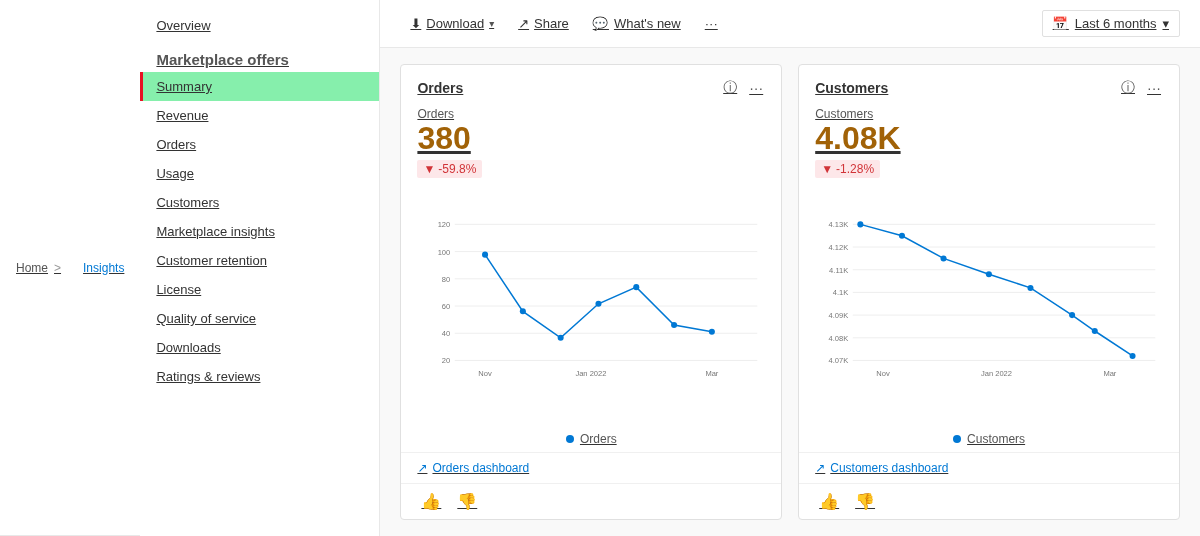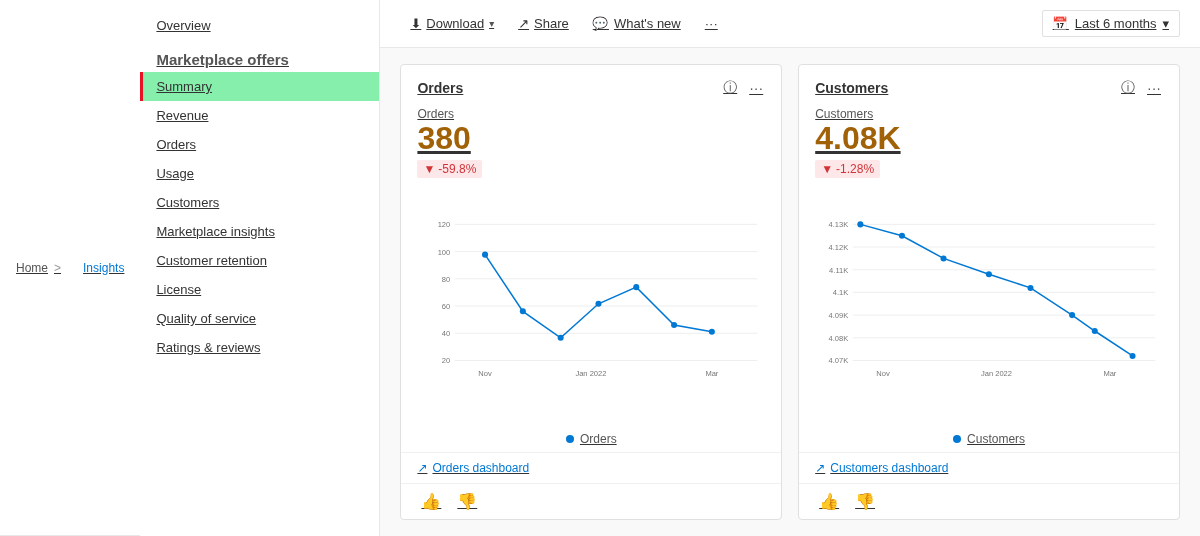--- a/index.html
+++ b/index.html
@@ -80,20 +80,21 @@
 
       <div class="sidebar-item active">Summary</div>
       <div class="sidebar-item">Revenue</div>
       <div class="sidebar-item">Orders</div>
       <div class="sidebar-item">Usage</div>
       <div class="sidebar-item">Customers</div>
       <div class="sidebar-item">Marketplace insights</div>
       <div class="sidebar-item">Customer retention</div>
       <div class="sidebar-item">License</div>
       <div class="sidebar-item">Quality of service</div>
+      <div class="sidebar-item">Downloads</div>
       <div class="sidebar-item">Ratings &amp; reviews</div>
     </nav>
 
     <div class="content-area">
 
       <div class="toolbar">
         <button class="toolbar-btn">
           <span>⬇</span>
           <span>Download</span>
           <span class="chevron">▾</span>

